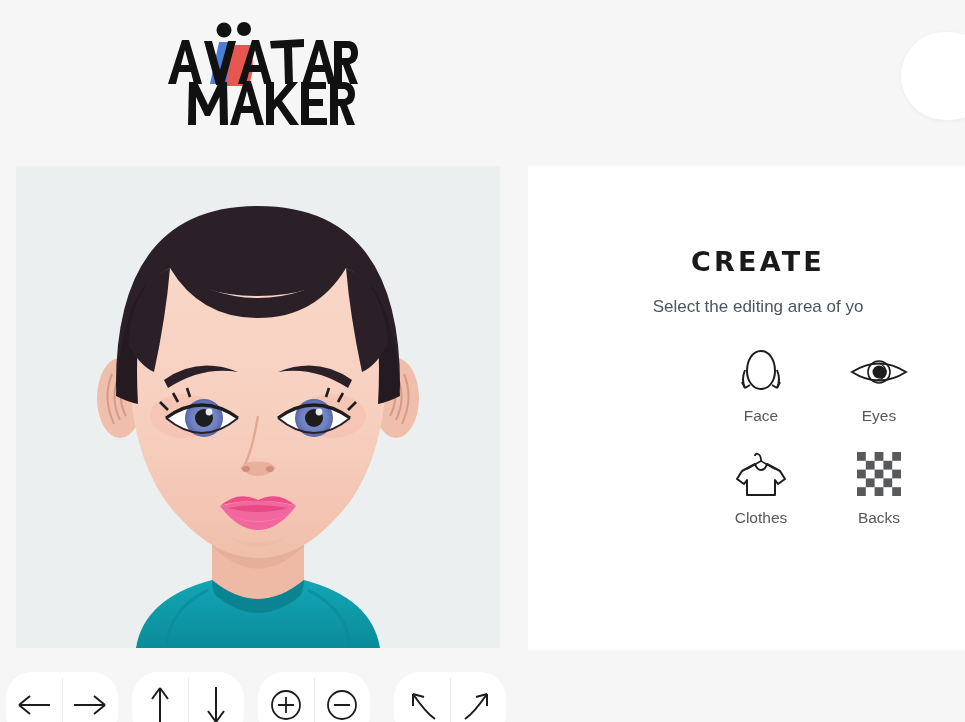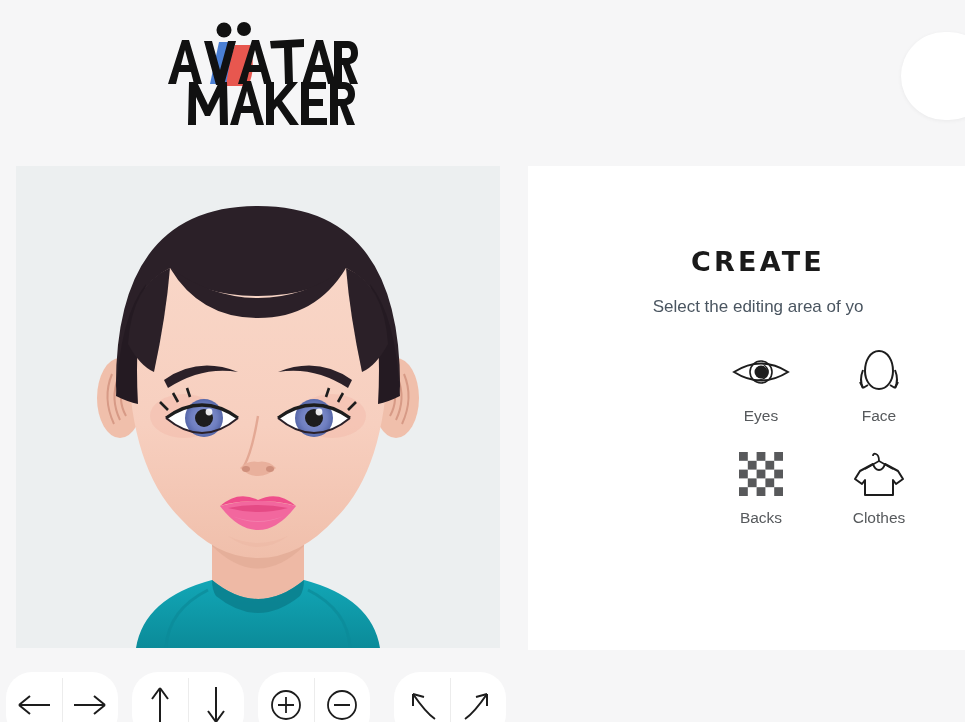--- a/index.html
+++ b/index.html
@@ -285,44 +285,56 @@
 </div>
 
 <div id="create-panel">
   <h1 id="panel-title">CREATE</h1>
   <p id="panel-subtitle">Select the editing area of yo</p>
 
   <div id="category-grid">
 
     <button class="category-item">
       <span class="category-icon">
-        <svg width="58" height="34" viewBox="0 0 58 34" xmlns="http://www.w3.org/2000/svg">
-          <path d="M2 17 Q29 0 56 17 Q29 34 2 17 Z" fill="none" stroke="#1d1d1d" stroke-width="2"></path>
-          <circle cx="29" cy="17" r="11" fill="none" stroke="#1d1d1d" stroke-width="1.6"></circle>
-          <path d="M29 9 A8 8 0 1 1 25 24 A6 6 0 0 0 29 9 Z" fill="#1d1d1d"></path>
-          <circle cx="29" cy="17" r="6.5" fill="#1d1d1d"></circle>
-        </svg>
-      </span>
-      <span class="category-label">Eyes</span>
-    </button>
-
-    <button class="category-item">
-      <span class="category-icon">
         <svg width="50" height="48" viewBox="0 0 50 48" xmlns="http://www.w3.org/2000/svg">
           <path d="M25 3 C34 3 39 13 39 23 C39 33 33 41 25 41 C17 41 11 33 11 23 C11 13 16 3 25 3 Z" fill="none" stroke="#1d1d1d" stroke-width="2"></path>
           <path d="M9 22 Q5 32 9 40" fill="none" stroke="#1d1d1d" stroke-width="2"></path>
           <path d="M9 40 L6 34 M9 40 L14 37" fill="none" stroke="#1d1d1d" stroke-width="2"></path>
           <path d="M41 22 Q45 32 41 40" fill="none" stroke="#1d1d1d" stroke-width="2"></path>
           <path d="M41 40 L44 34 M41 40 L36 37" fill="none" stroke="#1d1d1d" stroke-width="2"></path>
         </svg>
       </span>
       <span class="category-label">Face</span>
     </button>
 
+    <button class="category-item">
+      <span class="category-icon">
+        <svg width="58" height="34" viewBox="0 0 58 34" xmlns="http://www.w3.org/2000/svg">
+          <path d="M2 17 Q29 0 56 17 Q29 34 2 17 Z" fill="none" stroke="#1d1d1d" stroke-width="2"></path>
+          <circle cx="29" cy="17" r="11" fill="none" stroke="#1d1d1d" stroke-width="1.6"></circle>
+          <path d="M29 9 A8 8 0 1 1 25 24 A6 6 0 0 0 29 9 Z" fill="#1d1d1d"></path>
+          <circle cx="29" cy="17" r="6.5" fill="#1d1d1d"></circle>
+        </svg>
+      </span>
+      <span class="category-label">Eyes</span>
+    </button>
+
     <span></span>
+
+    <button class="category-item">
+      <span class="category-icon">
+        <svg width="54" height="50" viewBox="0 0 54 50" xmlns="http://www.w3.org/2000/svg">
+          <path d="M27 12 Q27 6 24 5 Q21 4 21 7" fill="none" stroke="#1d1d1d" stroke-width="1.8"></path>
+          <path d="M27 12 L13 20 M27 12 L41 20" fill="none" stroke="#1d1d1d" stroke-width="1.5"></path>
+          <path d="M21 15 L8 22 L3 30 L10 35 L13 31 L13 46 L41 46 L41 31 L44 35 L51 30 L46 22 L33 15
+                   Q31 21 27 21 Q23 21 21 15 Z" fill="none" stroke="#1d1d1d" stroke-width="2" stroke-linejoin="round"></path>
+        </svg>
+      </span>
+      <span class="category-label">Clothes</span>
+    </button>
 
     <button class="category-item">
       <span class="category-icon">
         <svg width="44" height="44" viewBox="0 0 50 50" xmlns="http://www.w3.org/2000/svg">
           <g fill="#58595b">
             <rect x="0" y="0" width="10" height="10"></rect>
             <rect x="20" y="0" width="10" height="10"></rect>
             <rect x="40" y="0" width="10" height="10"></rect>
             <rect x="10" y="10" width="10" height="10"></rect>
             <rect x="30" y="10" width="10" height="10"></rect>
@@ -333,32 +345,20 @@
             <rect x="30" y="30" width="10" height="10"></rect>
             <rect x="0" y="40" width="10" height="10"></rect>
             <rect x="20" y="40" width="10" height="10"></rect>
             <rect x="40" y="40" width="10" height="10"></rect>
           </g>
         </svg>
       </span>
       <span class="category-label">Backs</span>
     </button>
 
-    <button class="category-item">
-      <span class="category-icon">
-        <svg width="54" height="50" viewBox="0 0 54 50" xmlns="http://www.w3.org/2000/svg">
-          <path d="M27 12 Q27 6 24 5 Q21 4 21 7" fill="none" stroke="#1d1d1d" stroke-width="1.8"></path>
-          <path d="M27 12 L13 20 M27 12 L41 20" fill="none" stroke="#1d1d1d" stroke-width="1.5"></path>
-          <path d="M21 15 L8 22 L3 30 L10 35 L13 31 L13 46 L41 46 L41 31 L44 35 L51 30 L46 22 L33 15
-                   Q31 21 27 21 Q23 21 21 15 Z" fill="none" stroke="#1d1d1d" stroke-width="2" stroke-linejoin="round"></path>
-        </svg>
-      </span>
-      <span class="category-label">Clothes</span>
-    </button>
-
   </div>
 </div>
 
 <div id="bottom-toolbar">
 
   <div class="toolbar-group" id="toolbar-group-history">
     <button class="toolbar-button">
       <span>
         <svg width="40" height="26" viewBox="0 0 40 26" xmlns="http://www.w3.org/2000/svg">
           <path d="M36 13 L5 13 M5 13 L16 4 M5 13 L16 22" fill="none" stroke="#1d1d1d" stroke-width="2"></path>

